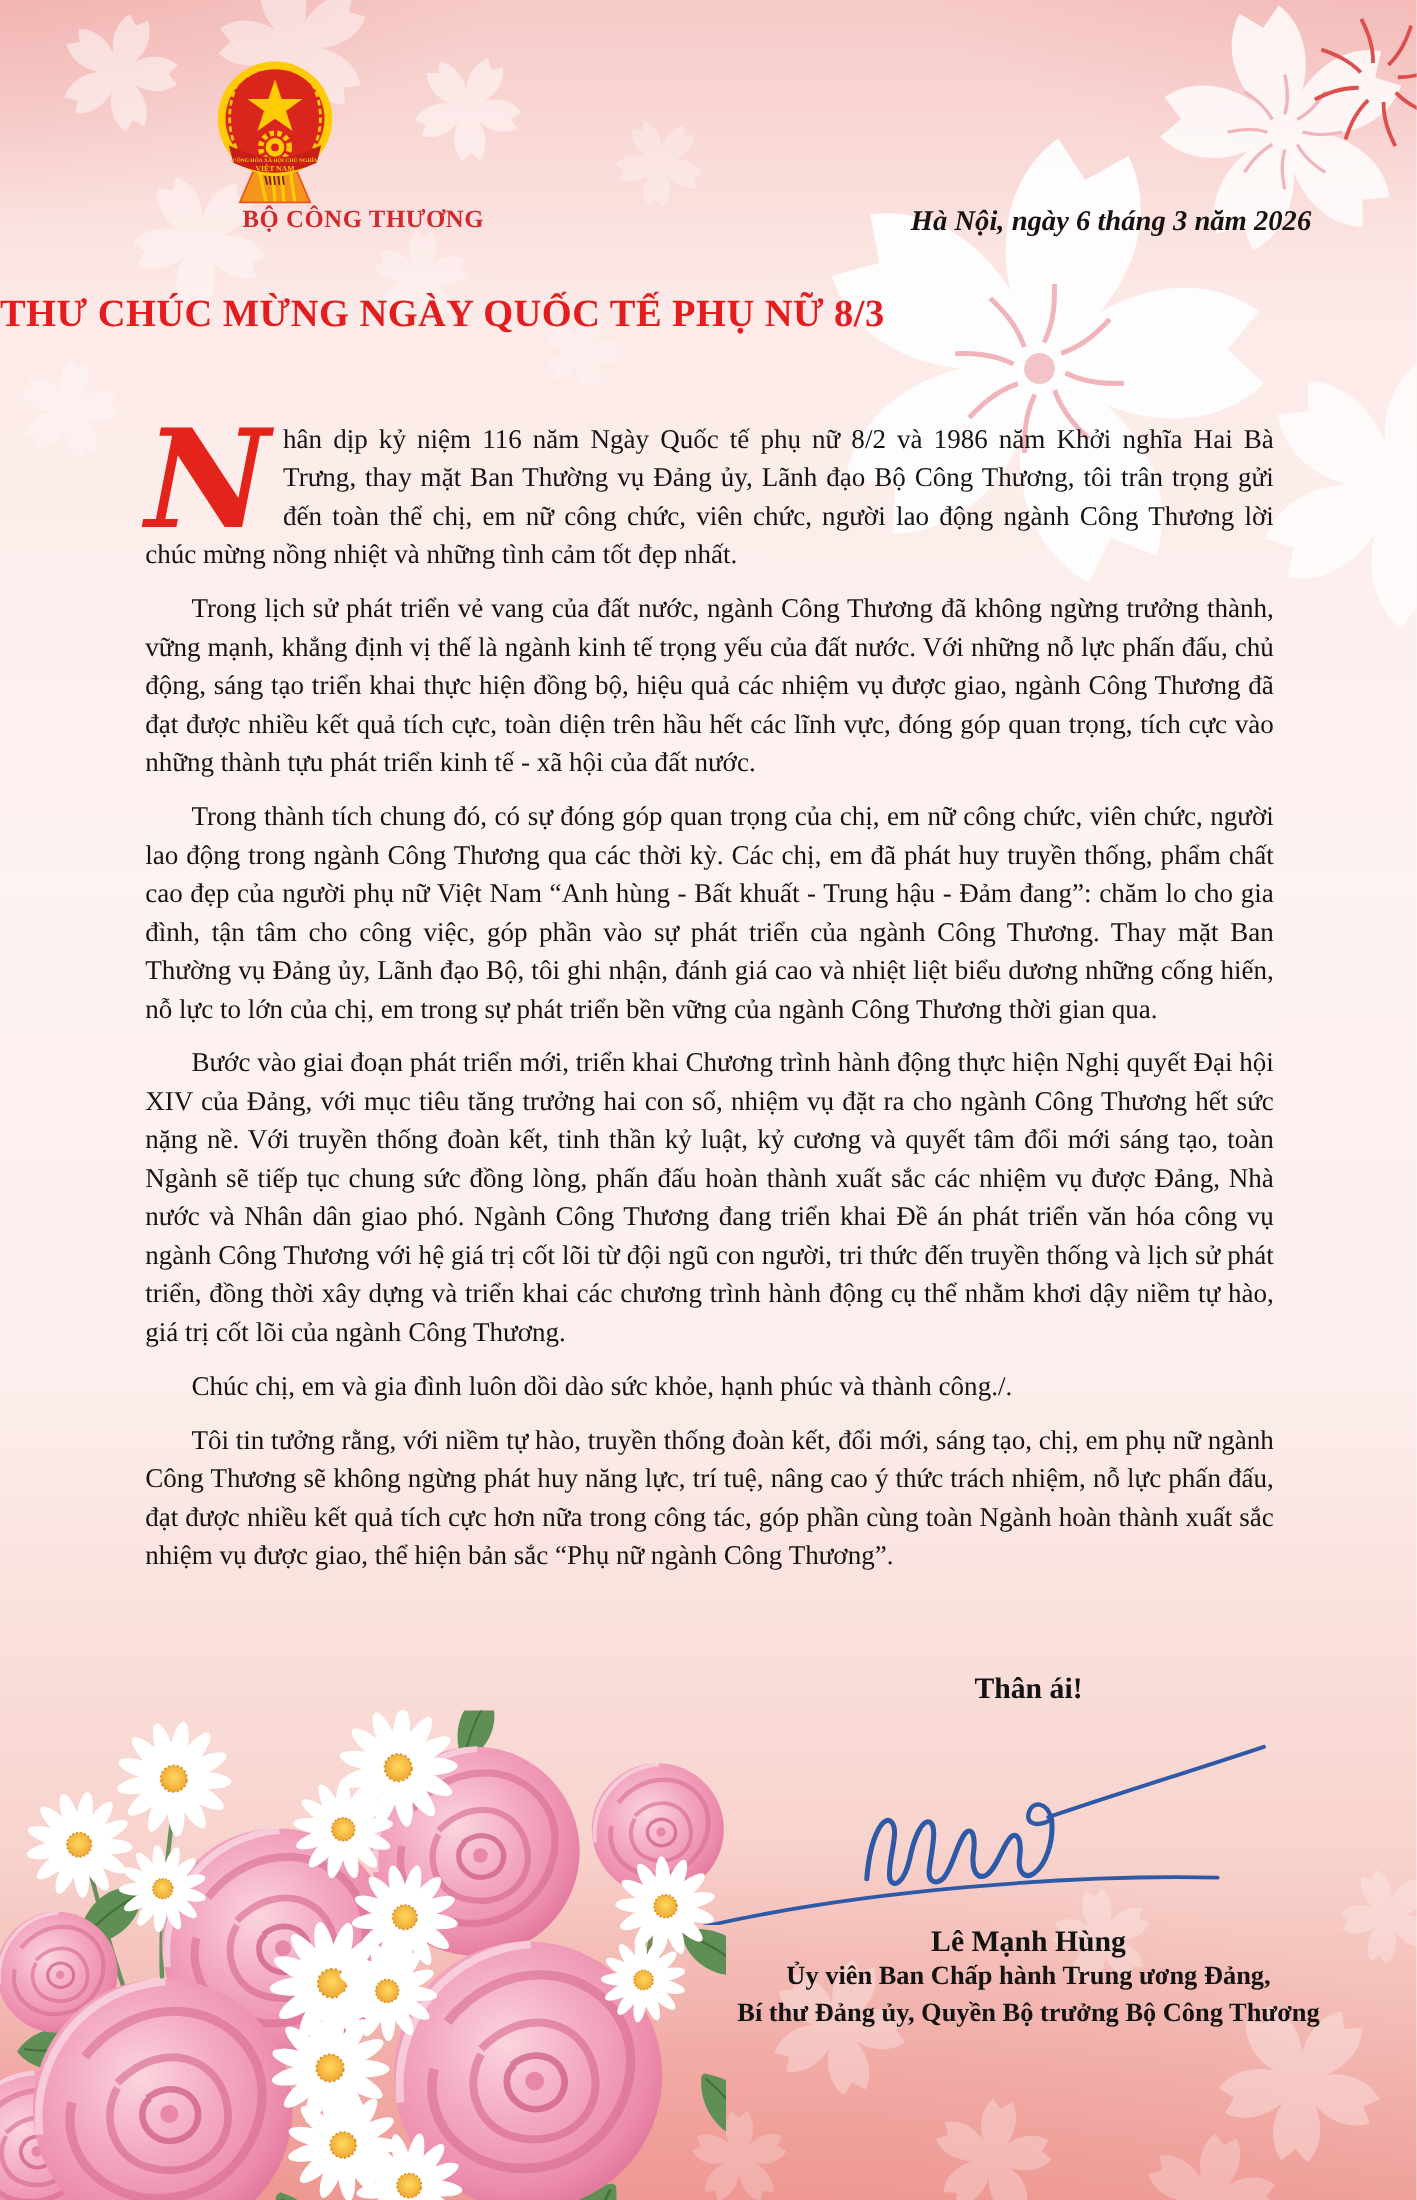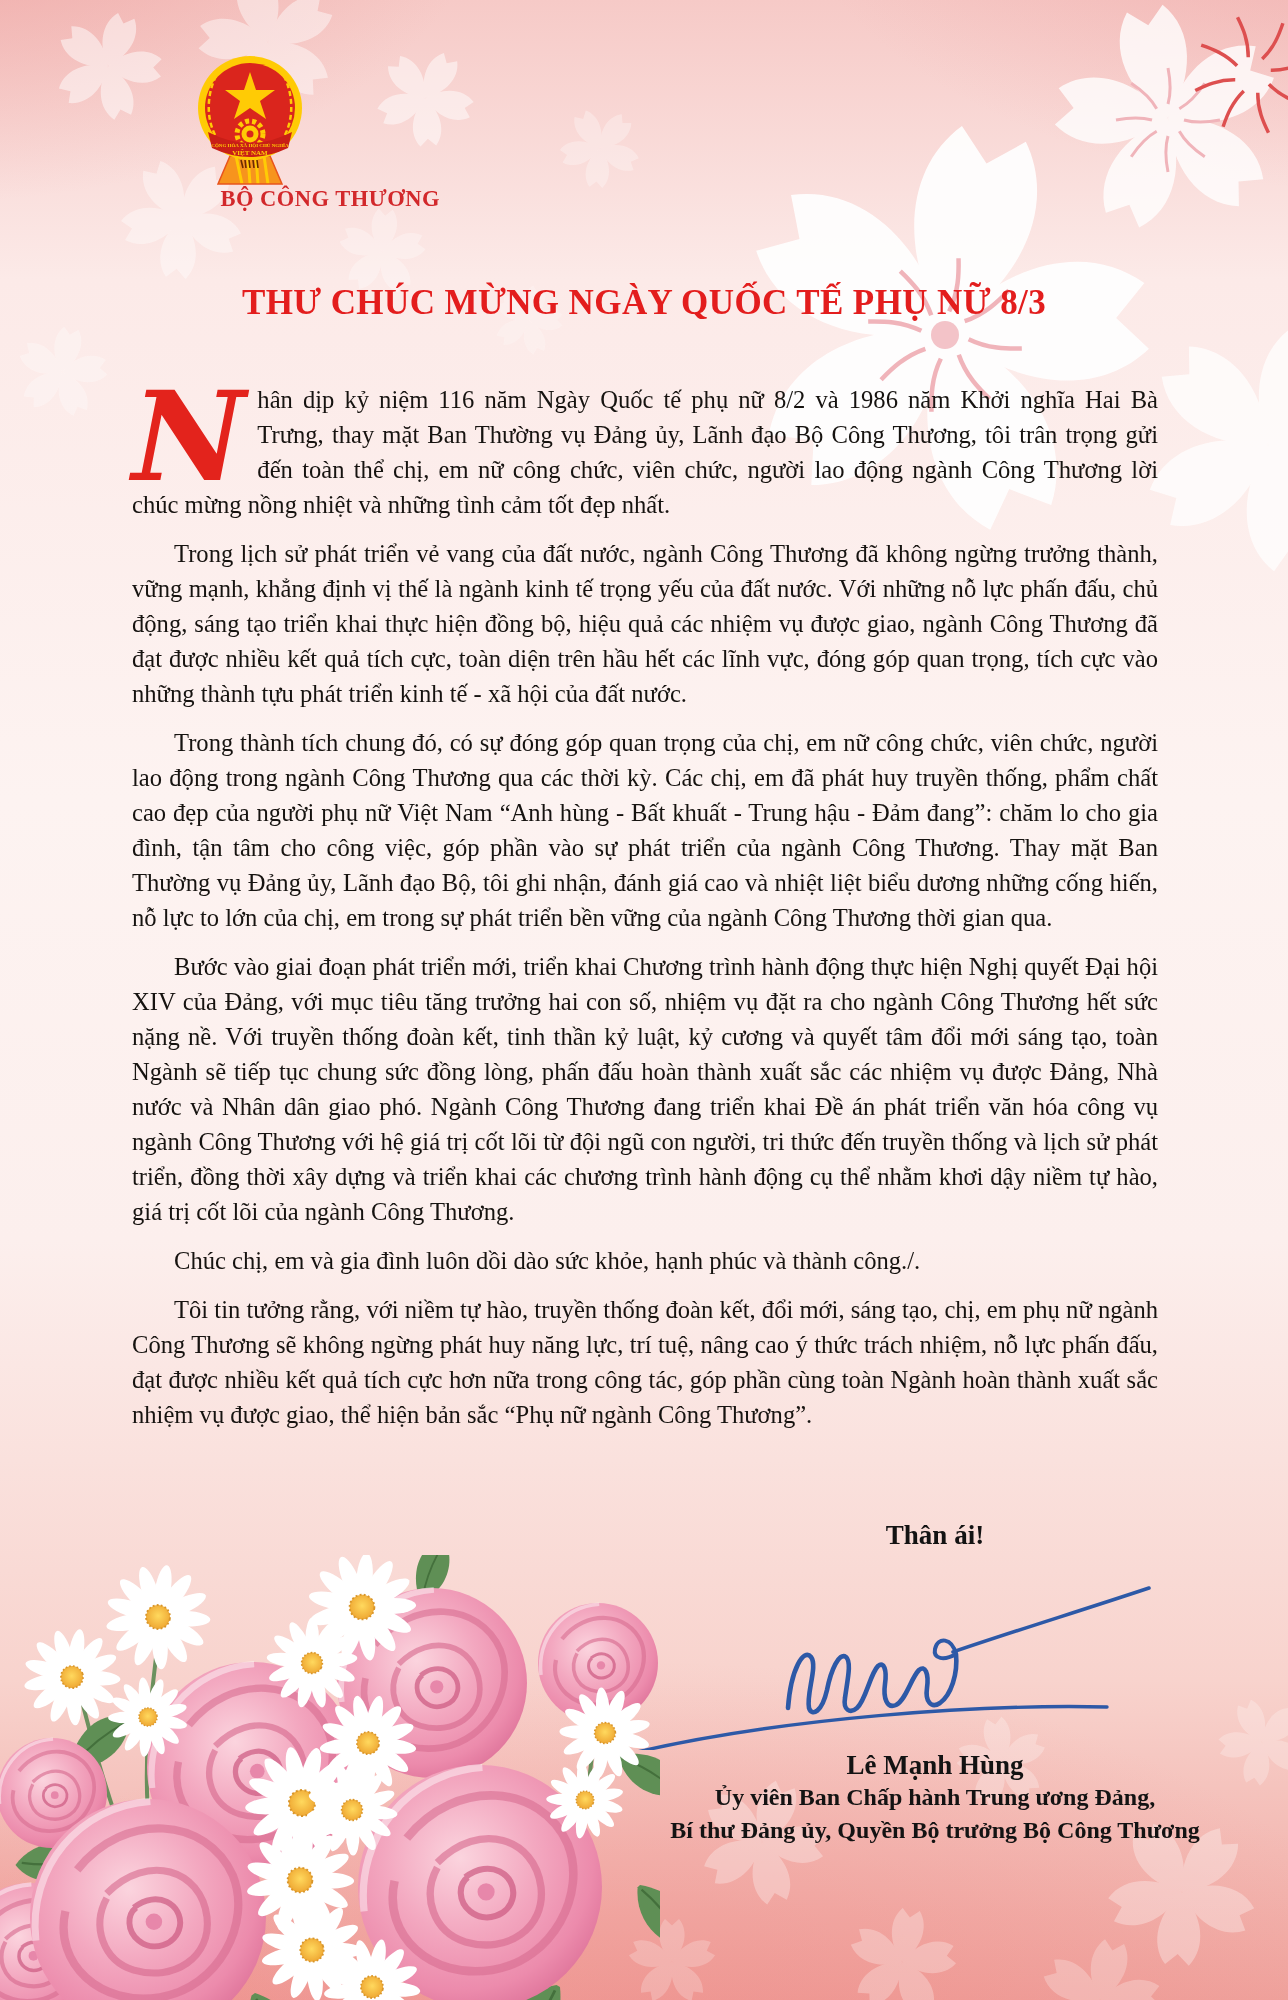--- a/index.html
+++ b/index.html
@@ -14,22 +14,22 @@
   }
   svg{display:block;}
   .deco{position:absolute;left:0;top:0;pointer-events:none;}
   
   .emblem{position:absolute;left:194px;top:48px;}
   .org-name{position:absolute;left:60px;top:186px;width:380px;text-align:right;
     color:#d2282b;font-weight:bold;font-size:22.5px;letter-spacing:.5px;}
   .dateline{position:absolute;right:96px;top:186px;font-weight:bold;font-style:italic;
     font-size:26px;color:#17120f;}
   
-  .title{position:absolute;left:0;top:261px;width:1288px;text-align:center;
-    color:#e31d1d;font-weight:bold;font-size:35px;line-height:47px;letter-spacing:.4px;margin-top:18px;}
+  .title{position:absolute;left:0;top:261px;width:1288px;text-align:left;
+    color:#e31d1d;font-weight:bold;font-size:35px;line-height:47px;letter-spacing:.4px;}
   
   .letter-body{position:absolute;left:132px;top:382px;width:1026px;
     font-size:24.6px;line-height:35px;text-align:justify;color:#161310;}
   .letter-body p{margin:0 0 14px 0;text-indent:42px;}
   .letter-body p.first{text-indent:0;}
   .dropcap{float:left;font-family:"DejaVu Serif",serif;font-style:italic;font-weight:bold;
     font-size:124px;line-height:94px;color:#e3231c;margin:8px 12px 0 0;}
   
   .sign-block{position:absolute;left:575px;top:1520px;width:720px;text-align:center;color:#131313;}
   .salutation{font-weight:bold;font-size:27px;height:42px;}
@@ -128,20 +128,21 @@
       <circle cx="56" cy="86" r="3.5" fill="#da251d"></circle>
     </g>
 
     <path d="M14,84 Q56,106 98,84 L94,100 Q56,118 18,100 Z" fill="#c81e17"></path>
     <text x="56" y="99" text-anchor="middle" font-size="5" font-weight="bold" fill="#ffcb05">CỘNG HÒA XÃ HỘI CHỦ NGHĨA</text>
     <text x="56" y="107" text-anchor="middle" font-size="7" font-weight="bold" fill="#ffcb05">VIỆT NAM</text>
     <path d="M47,112 L49,120 M51,112 L52,120 M55,112 L56,120 M59,112 L60,120 M63,112 L64,120" stroke="#6b2a00" stroke-width="1.6"></path>
   </svg>
 
   <div class="org-name">BỘ CÔNG THƯƠNG</div>
+  <div class="dateline">Hà Nội, ngày 6 tháng 3 năm 2026</div>
 
   <div class="title">
     <div>THƯ CHÚC MỪNG NGÀY QUỐC TẾ PHỤ NỮ 8/3</div>
   </div>
 
   <div class="letter-body">
     <p class="first"><span class="dropcap">N</span><span>hân dịp kỷ niệm 116 năm Ngày Quốc tế phụ nữ 8/2 và 1986 năm Khởi nghĩa Hai Bà Trưng, thay mặt Ban Thường vụ Đảng ủy, Lãnh đạo Bộ Công Thương, tôi trân trọng gửi đến toàn thể chị, em nữ công chức, viên chức, người lao động ngành Công Thương lời chúc mừng nồng nhiệt và những tình cảm tốt đẹp nhất.</span></p>
     <p>Trong lịch sử phát triển vẻ vang của đất nước, ngành Công Thương đã không ngừng trưởng thành, vững mạnh, khẳng định vị thế là ngành kinh tế trọng yếu của đất nước. Với những nỗ lực phấn đấu, chủ động, sáng tạo triển khai thực hiện đồng bộ, hiệu quả các nhiệm vụ được giao, ngành Công Thương đã đạt được nhiều kết quả tích cực, toàn diện trên hầu hết các lĩnh vực, đóng góp quan trọng, tích cực vào những thành tựu phát triển kinh tế - xã hội của đất nước.</p>
     <p>Trong thành tích chung đó, có sự đóng góp quan trọng của chị, em nữ công chức, viên chức, người lao động trong ngành Công Thương qua các thời kỳ. Các chị, em đã phát huy truyền thống, phẩm chất cao đẹp của người phụ nữ Việt Nam “Anh hùng - Bất khuất - Trung hậu - Đảm đang”: chăm lo cho gia đình, tận tâm cho công việc, góp phần vào sự phát triển của ngành Công Thương. Thay mặt Ban Thường vụ Đảng ủy, Lãnh đạo Bộ, tôi ghi nhận, đánh giá cao và nhiệt liệt biểu dương những cống hiến, nỗ lực to lớn của chị, em trong sự phát triển bền vững của ngành Công Thương thời gian qua.</p>
     <p>Bước vào giai đoạn phát triển mới, triển khai Chương trình hành động thực hiện Nghị quyết Đại hội XIV của Đảng, với mục tiêu tăng trưởng hai con số, nhiệm vụ đặt ra cho ngành Công Thương hết sức nặng nề. Với truyền thống đoàn kết, tinh thần kỷ luật, kỷ cương và quyết tâm đổi mới sáng tạo, toàn Ngành sẽ tiếp tục chung sức đồng lòng, phấn đấu hoàn thành xuất sắc các nhiệm vụ được Đảng, Nhà nước và Nhân dân giao phó. Ngành Công Thương đang triển khai Đề án phát triển văn hóa công vụ ngành Công Thương với hệ giá trị cốt lõi từ đội ngũ con người, tri thức đến truyền thống và lịch sử phát triển, đồng thời xây dựng và triển khai các chương trình hành động cụ thể nhằm khơi dậy niềm tự hào, giá trị cốt lõi của ngành Công Thương.</p>

